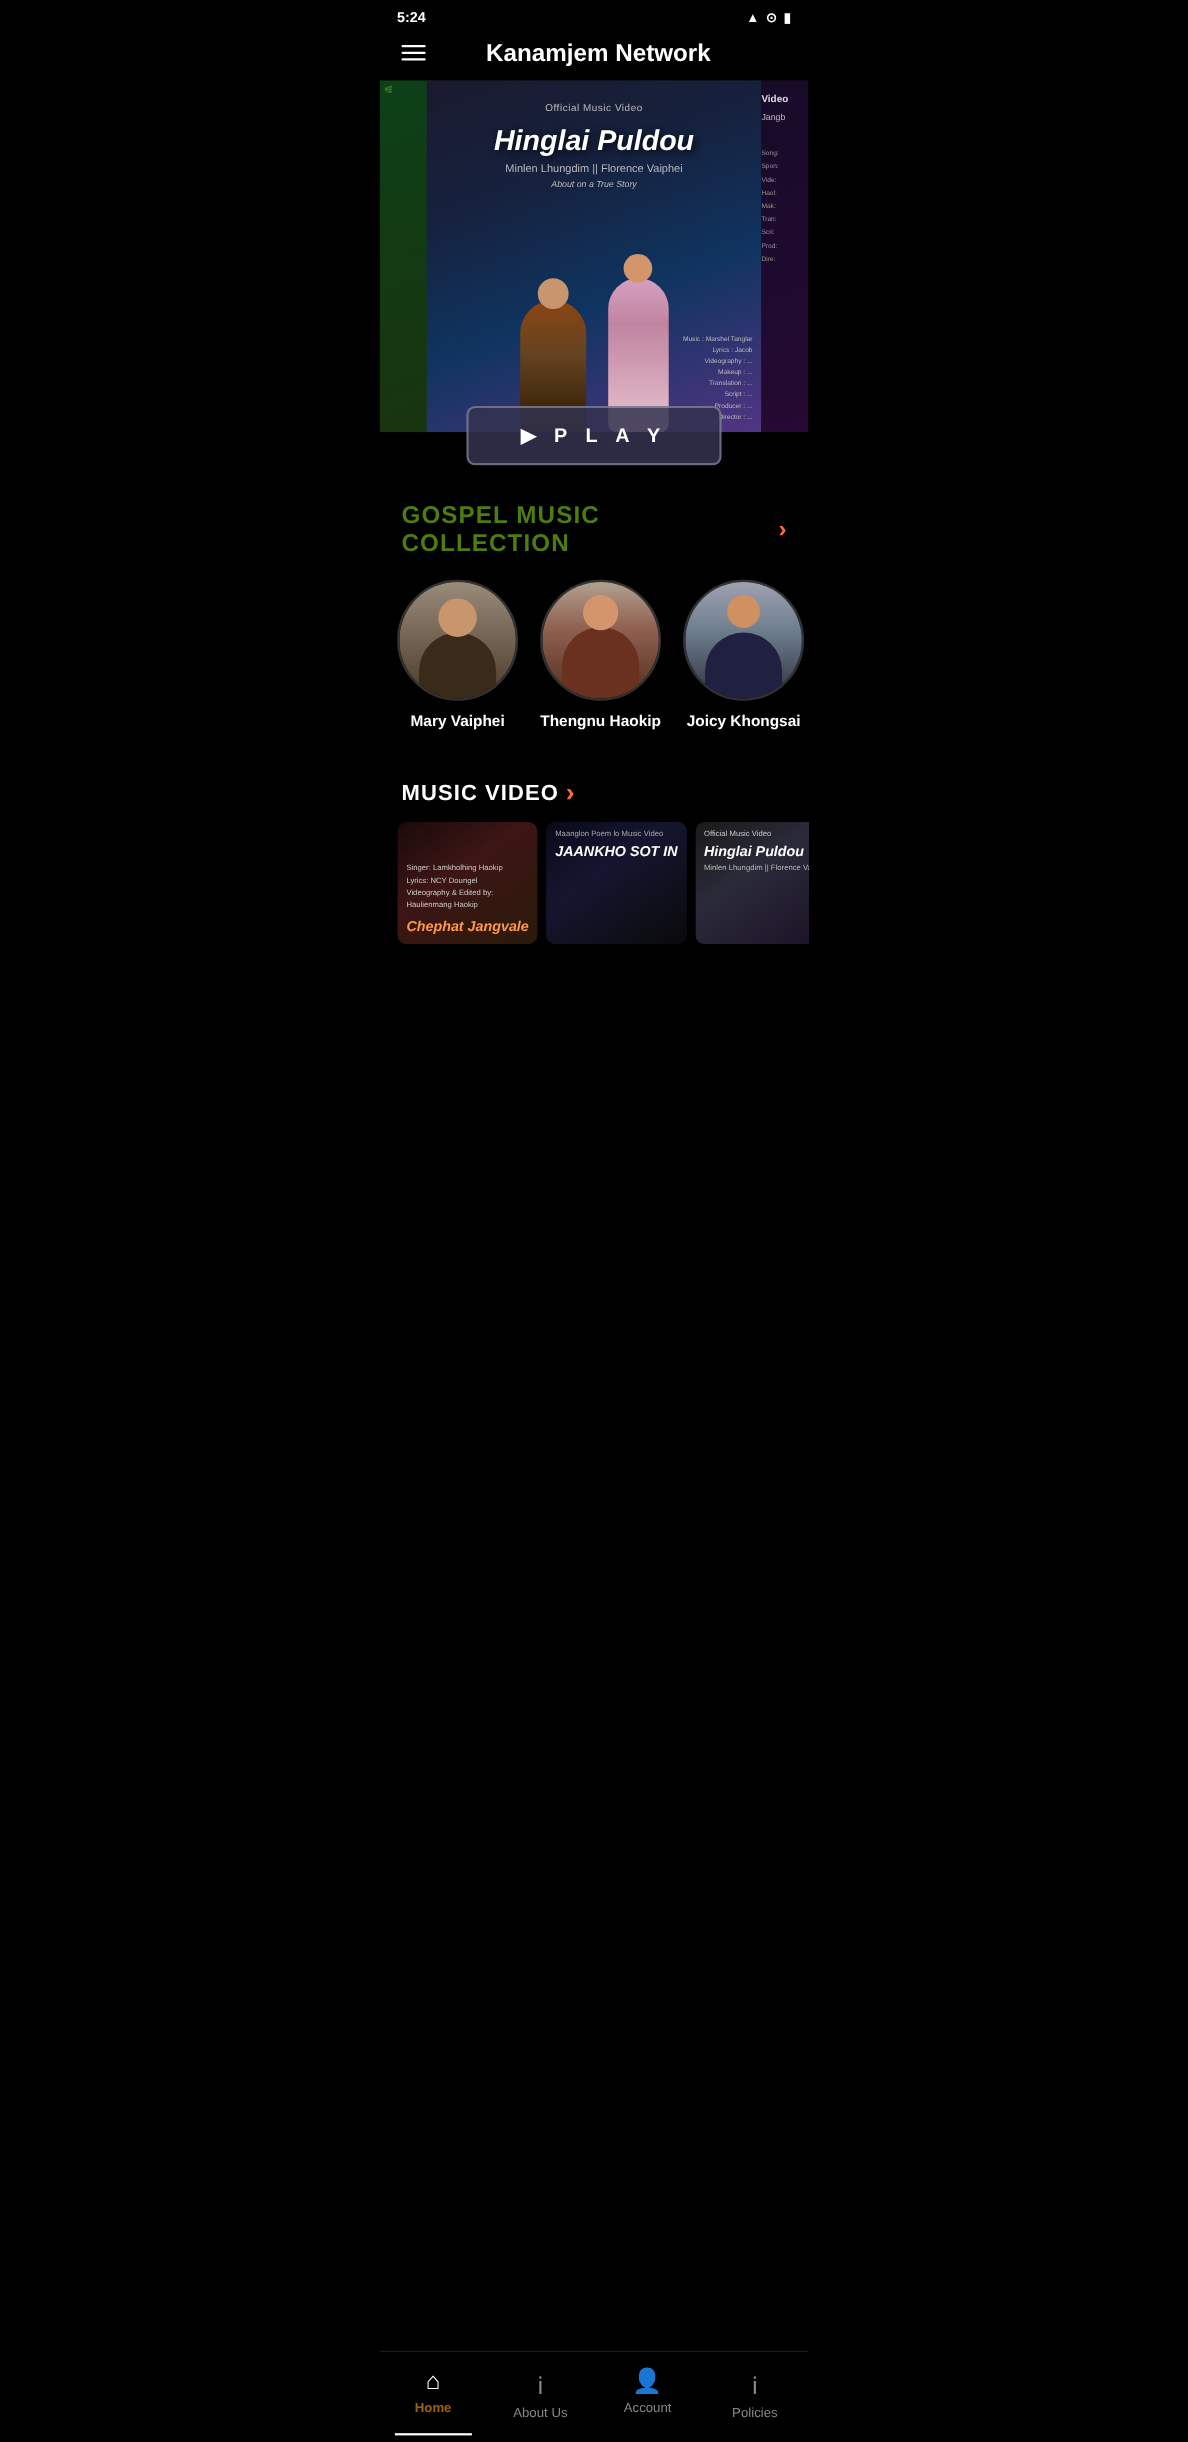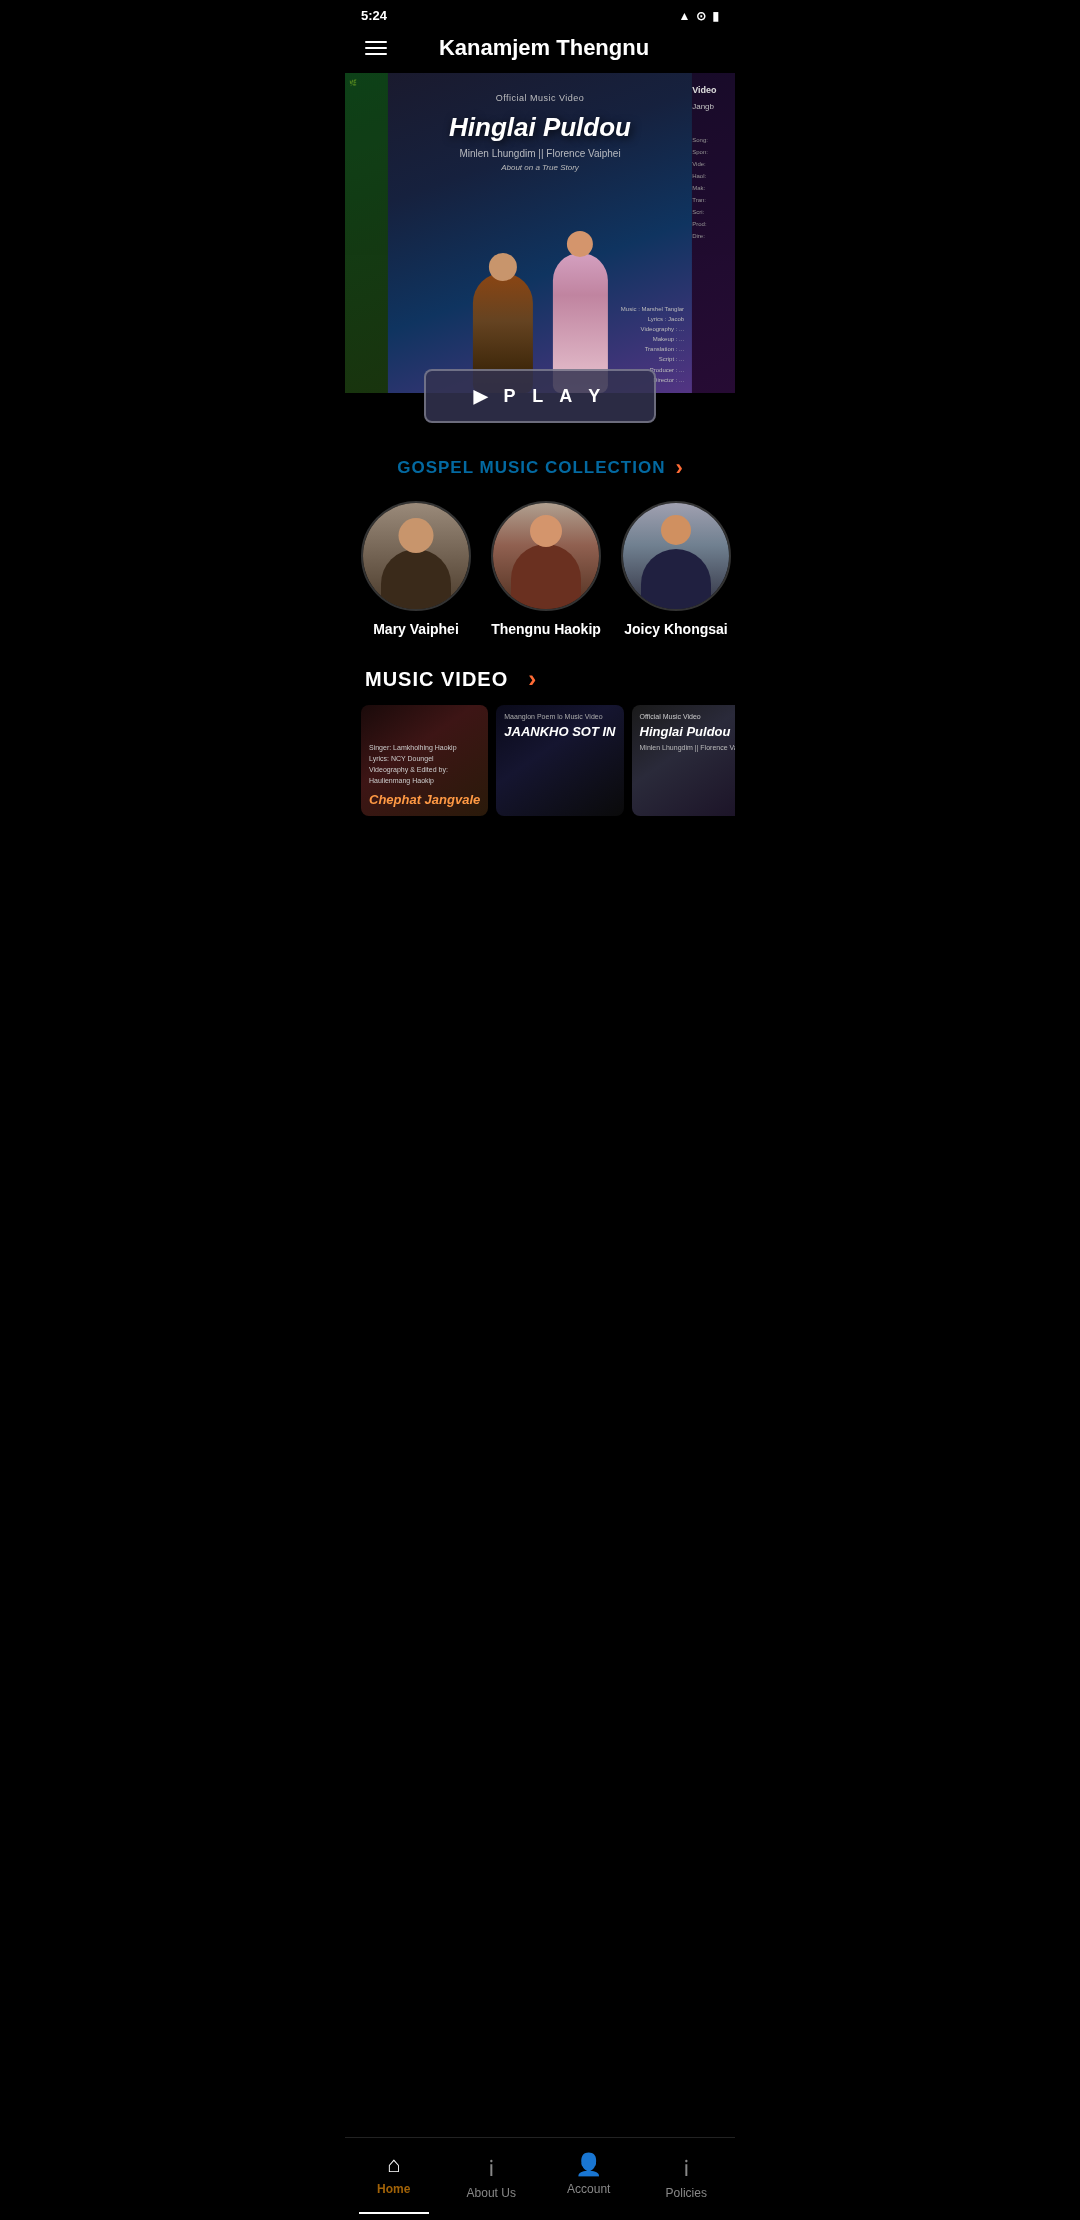--- a/index.html
+++ b/index.html
@@ -251,24 +251,24 @@
     
     .section-header {
       display: flex;
       align-items: center;
       justify-content: center;
       gap: 10px;
       padding: 16px 20px 12px;
     }
 
     .section-title {
-      font-size: 17px;
+      font-size: 22px;
       font-weight: 900;
       letter-spacing: 1px;
-      color: #0369a1;
+      color: #4d7c0f;
     }
 
     .section-arrow {
       font-size: 22px;
       color: #ff6b35;
       font-weight: 700;
     }
 
     
     .artists-row {
@@ -299,21 +299,22 @@
       font-weight: 600;
       color: #fff;
       text-align: center;
     }
 
     
     .music-video-header {
       display: flex;
       align-items: center;
       padding: 8px 20px 12px;
-      gap: 20px;
+      gap: 6px;
+      margin-top: 16px;
     }
 
     .music-video-title {
       font-size: 20px;
       font-weight: 900;
       letter-spacing: 1px;
       color: #fff;
     }
 
     .mv-arrow {
@@ -575,21 +576,21 @@
 </div>
 
 <div class="header">
   <button class="hamburger-btn" aria-label="Menu">
     <div class="hamburger-lines">
       <span></span>
       <span></span>
       <span></span>
     </div>
   </button>
-  <div class="header-title">Kanamjem Thengnu</div>
+  <div class="header-title">Kanamjem Network</div>
 </div>
 
 <div class="main-content">
 
   <div class="hero-container">
     <div class="hero-slide">
 
       <div class="hero-left-peek">
         <div class="hero-credits">
           🌿

